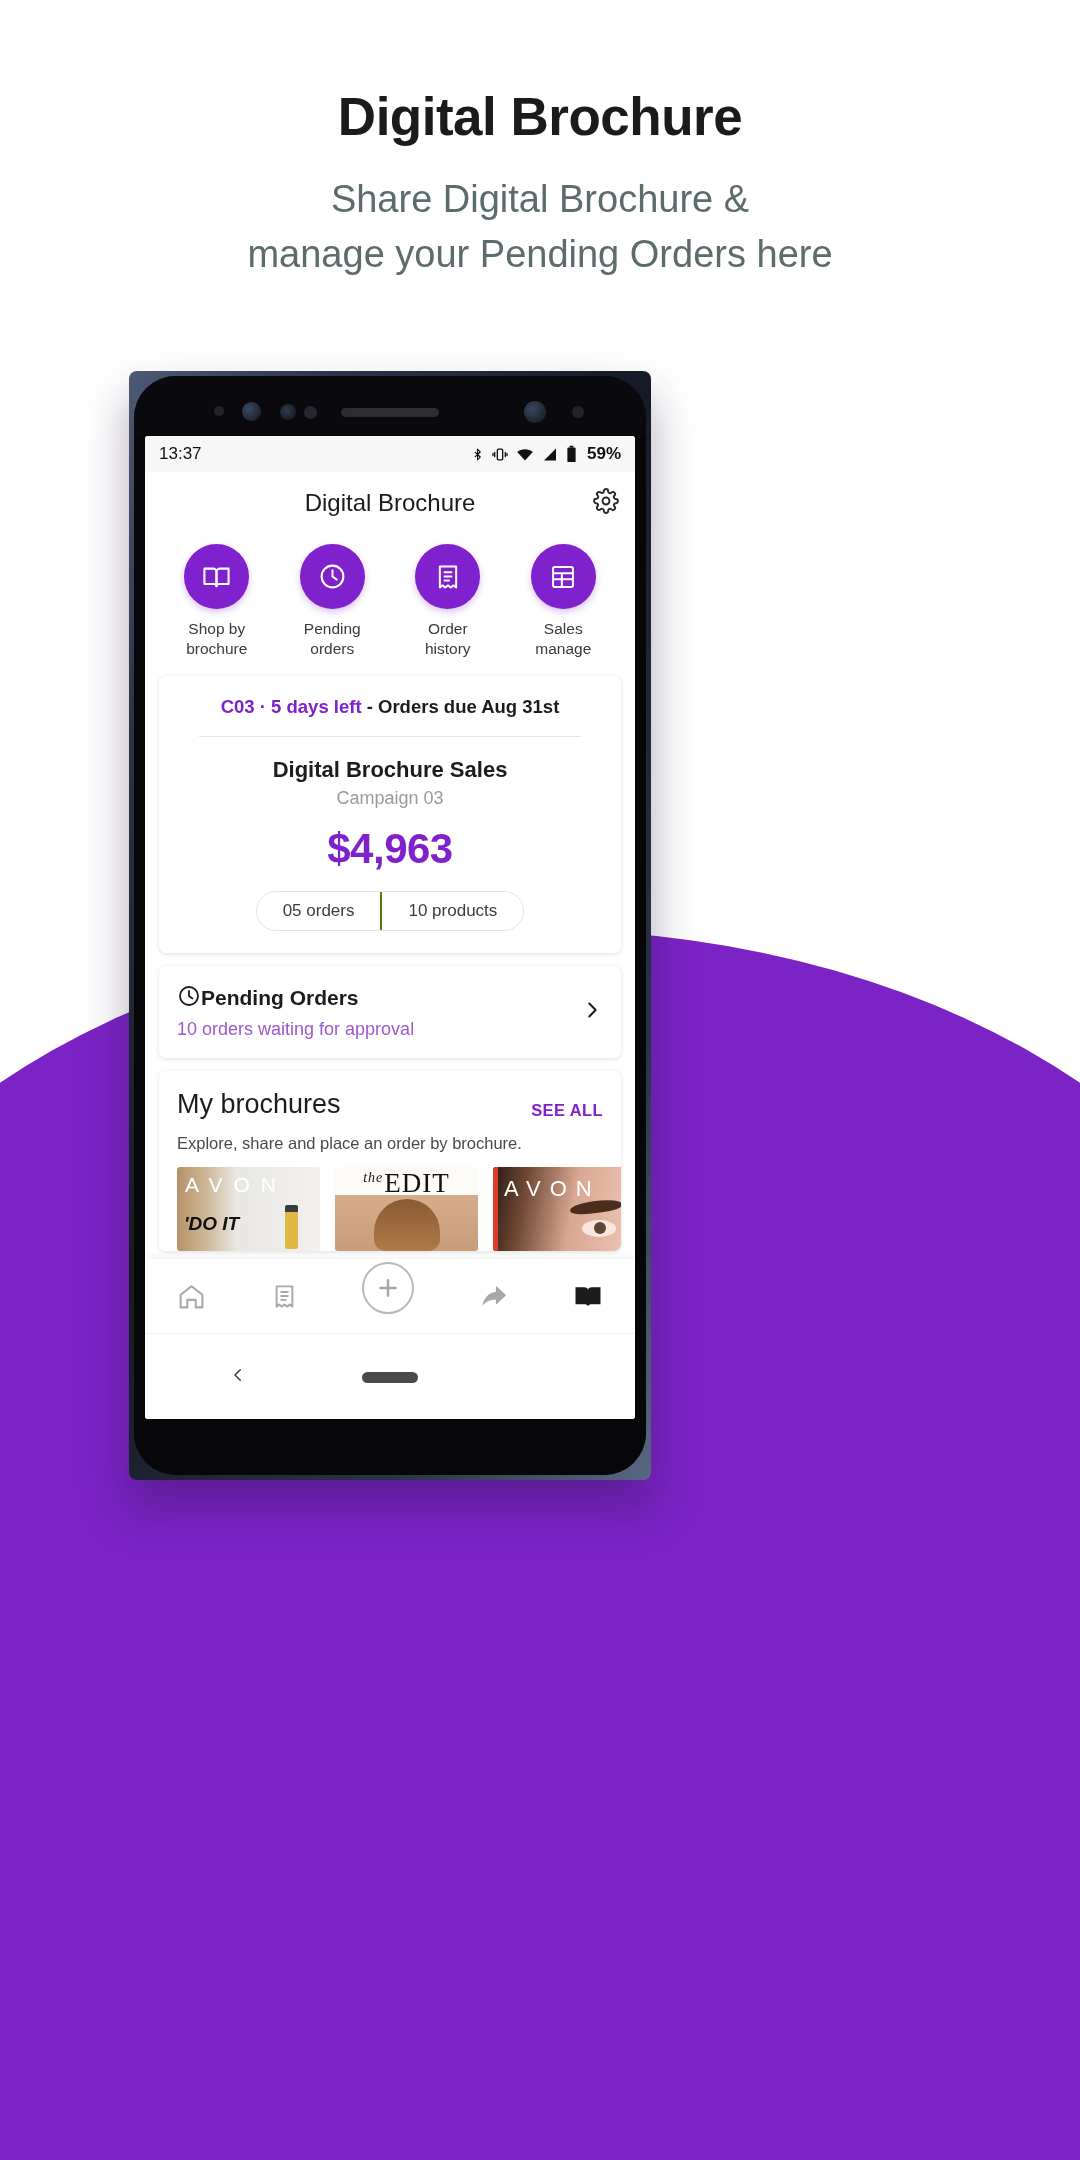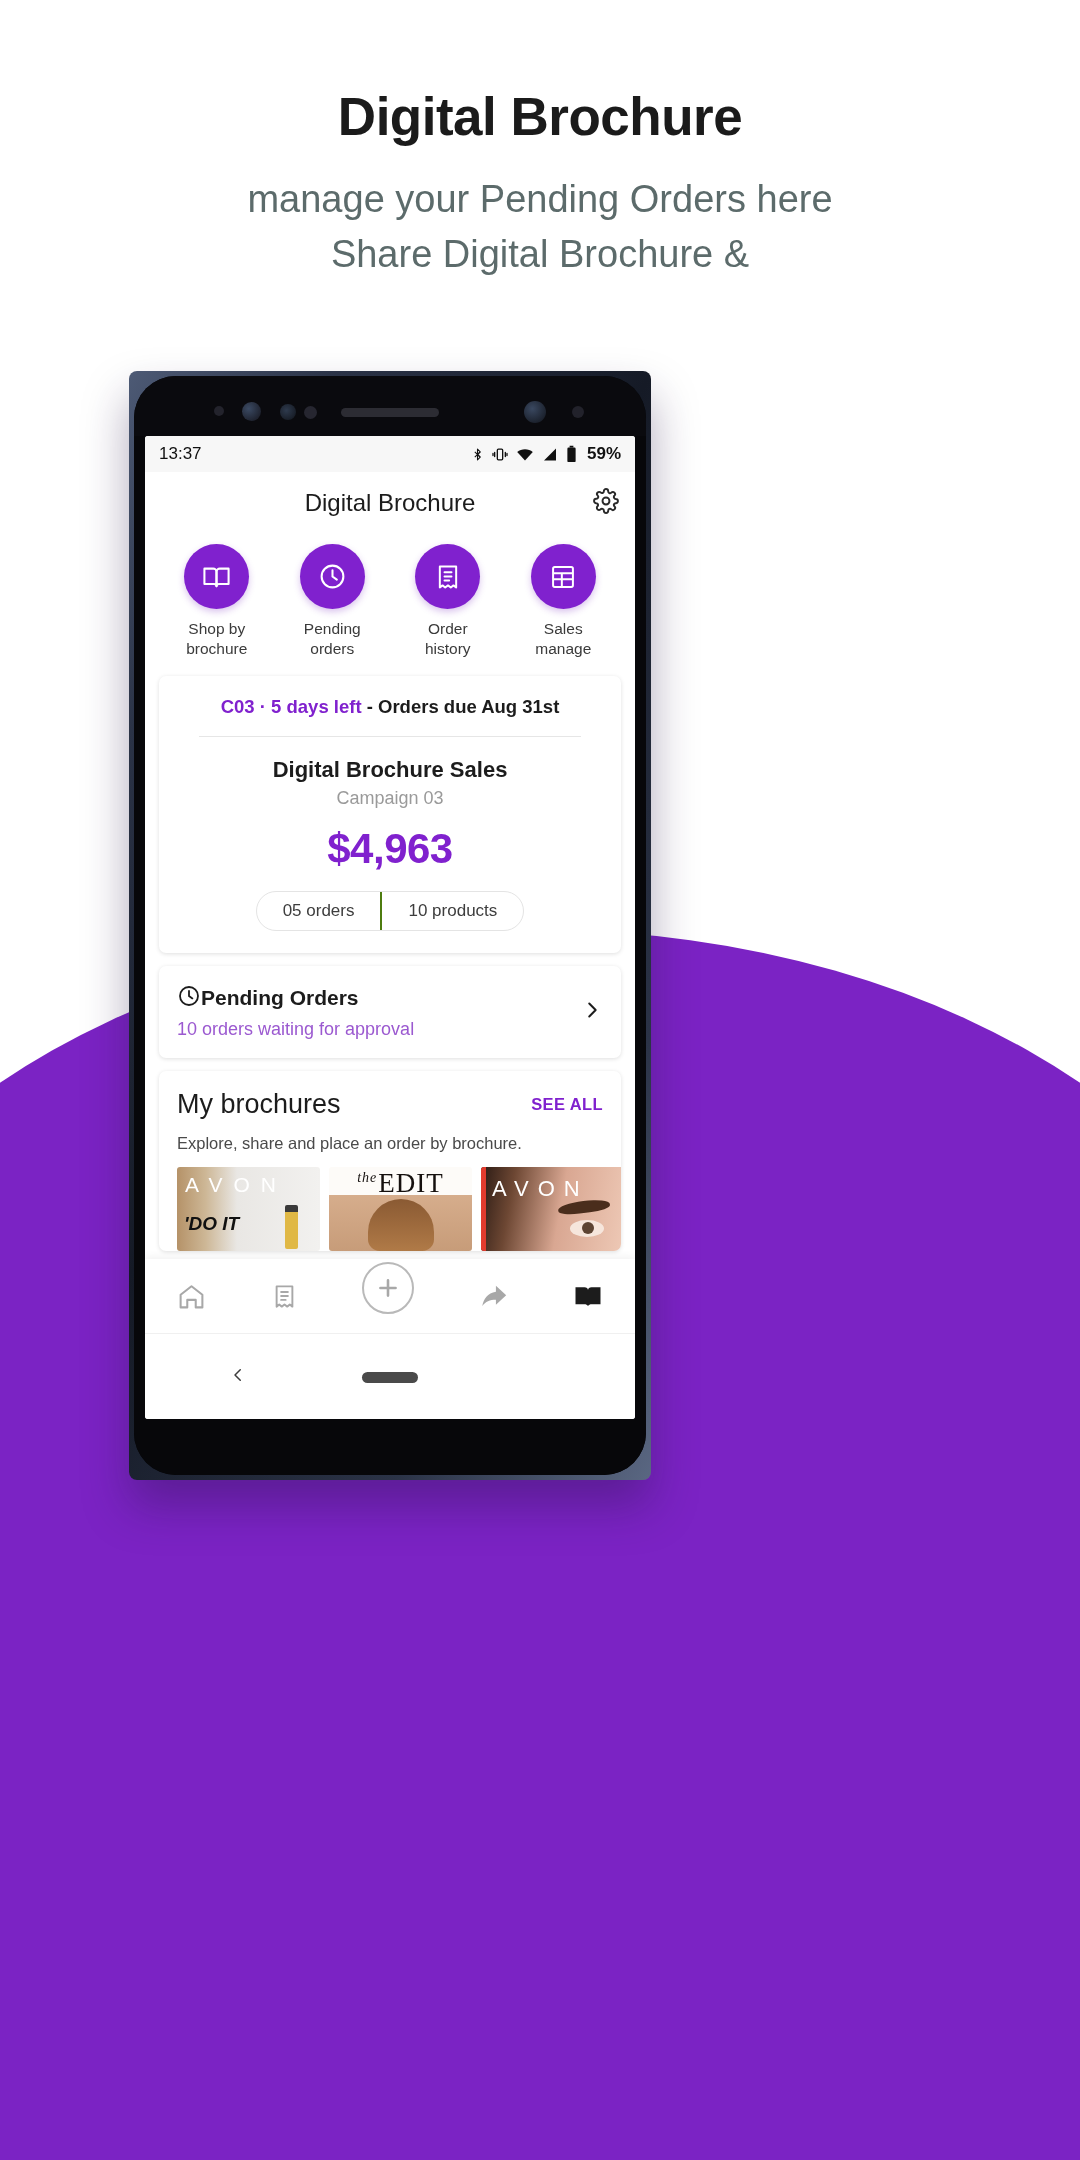--- a/index.html
+++ b/index.html
@@ -126,25 +126,25 @@
     padding: 18px 18px; display: flex; align-items: center; gap: 14px; cursor: pointer;
   }
   .pending-mid { flex: 1; }
   .pending-row { display: flex; align-items: center; }
   .pending-title { font-size: 21px; font-weight: 700; color: #1c1c1c; }
   .pending-sub { font-size: 18px; color: #9B59D0; margin-top: 7px; }
   .chev { color: #1c1c1c; }
 
   
   .brochure-card { padding: 18px 18px 0; overflow: hidden; }
-  .broch-head { display: flex; align-items: center; justify-content: space-between; }
+  .broch-head { display: flex; align-items: flex-end; justify-content: space-between; }
   .broch-title { font-size: 27px; color: #1c1c1c; font-weight: 400; }
   .broch-seeall { font-size: 16.5px; font-weight: 700; color: #8021CE; letter-spacing: .4px; cursor: pointer; }
   .broch-sub { font-size: 16.5px; color: #4a4a4a; margin-top: 14px; }
-  .broch-row { display: flex; gap: 9px; margin-top: 14px; }
+  .broch-row { display: flex; gap: 15px; margin-top: 14px; }
   .broch-thumb {
     width: 143px; height: 84px; border-radius: 3px; overflow: hidden;
     position: relative; flex: 0 0 auto; cursor: pointer;
   }
   
   .cov1 { background: linear-gradient(90deg,#b59268 0%,#cdb796 20%,#e9e7e4 42%,#f2f1ef 100%); }
   .cov1 .avon {
     position: absolute; top: 6px; left: 8px; right: 8px;
     font-size: 21px; letter-spacing: 11px; color: #fff; font-weight: 300;
   }
@@ -223,22 +223,22 @@
 </head>
 <body>
 
 <div class="page">
 
   <div class="purple-blob"></div>
 
   <div class="promo">
     <div class="promo-title">Digital Brochure</div>
     <div class="promo-sub">
+      <div>Share Digital Brochure &amp;</div>
       <div>manage your Pending Orders here</div>
-      <div>Share Digital Brochure &amp;</div>
     </div>
   </div>
 
   <div class="phone">
     <div class="phone-outer">
       <div class="phone-body">
 
         <div class="bezel-top">
           <span class="sensor s1"></span>
           <span class="sensor s2"></span>

